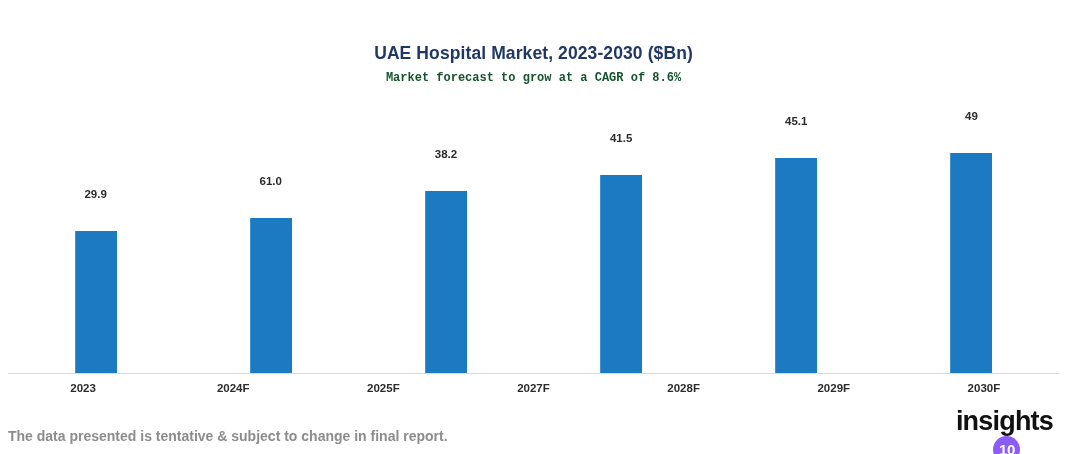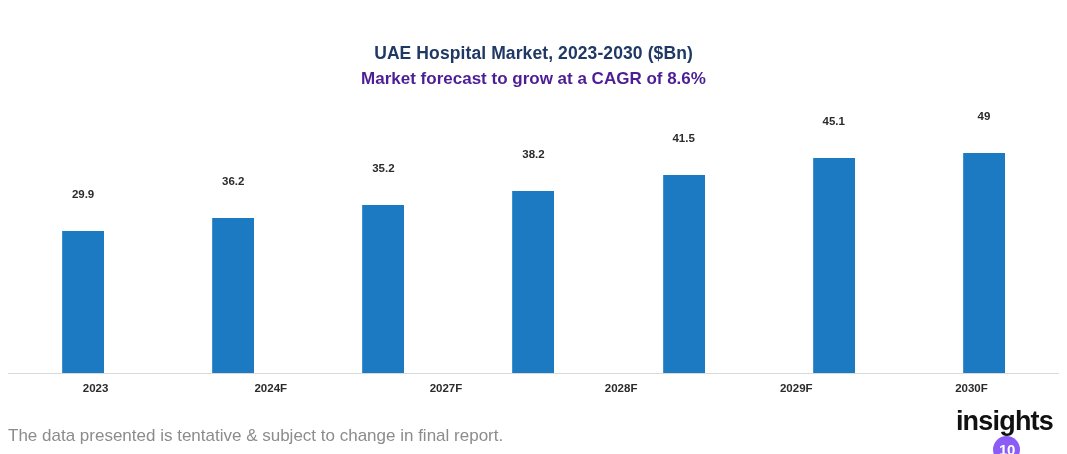--- a/index.html
+++ b/index.html
@@ -28,24 +28,25 @@
   }
   .chart-title {
     font-size: 17.5px;
     font-weight: bold;
     color: #1f3864;
     letter-spacing: 0.1px;
     line-height: 22px;
   }
   .chart-subtitle {
     margin-top: 5px;
-    font-size: 17px;
-    font-weight: bold;
-    color: #4c1d95;
+    font-size: 12px;
+    font-weight: bold;
+    color: #14532d;
     line-height: 19px;
+    font-family: Liberation Mono, monospace;
   }
 
   
   .plot {
     position: absolute;
     left: 8px;
     top: 110px;
     width: 1051px;
     height: 264px;
   }
@@ -107,22 +108,22 @@
     font-weight: bold;
     color: #2b2b2b;
     line-height: 14px;
   }
 
   
   .footer-note {
     position: absolute;
     left: 8px;
     top: 429px;
-    font-size: 17px;
-    font-weight: normal;
+    font-size: 14px;
+    font-weight: bold;
     color: #8c8c8c;
     line-height: 14px;
   }
   .logo {
     position: absolute;
     right: 14px;
     top: 406px;
     display: flex;
     align-items: center;
     flex-direction: column;
@@ -162,28 +163,24 @@
   <div class="plot">
     <div class="bars">
 
 
       <div class="bar-slot">
         <div class="bar-value">29.9</div>
         <div class="bar-rect" style="height:143px"></div>
       </div>
 
       <div class="bar-slot">
-        <div class="bar-value">36.2</div>
+        <div class="bar-value">61.0</div>
         <div class="bar-rect" style="height:156px"></div>
       </div>
 
-      <div class="bar-slot">
-        <div class="bar-value">35.2</div>
-        <div class="bar-rect" style="height:169px"></div>
-      </div>
 
       <div class="bar-slot">
         <div class="bar-value">38.2</div>
         <div class="bar-rect" style="height:183px"></div>
       </div>
 
       <div class="bar-slot">
         <div class="bar-value">41.5</div>
         <div class="bar-rect" style="height:199px"></div>
       </div>
@@ -202,20 +199,23 @@
   </div>
 
   <div class="axis-line"></div>
 
   <div class="axis-labels">
     <div class="axis-label-slot">
       <span class="axis-label">2023</span>
     </div>
     <div class="axis-label-slot">
       <span class="axis-label">2024F</span>
+    </div>
+    <div class="axis-label-slot">
+      <span class="axis-label">2025F</span>
     </div>
     <div class="axis-label-slot">
       <span class="axis-label">2027F</span>
     </div>
     <div class="axis-label-slot">
       <span class="axis-label">2028F</span>
     </div>
     <div class="axis-label-slot">
       <span class="axis-label">2029F</span>
     </div>

